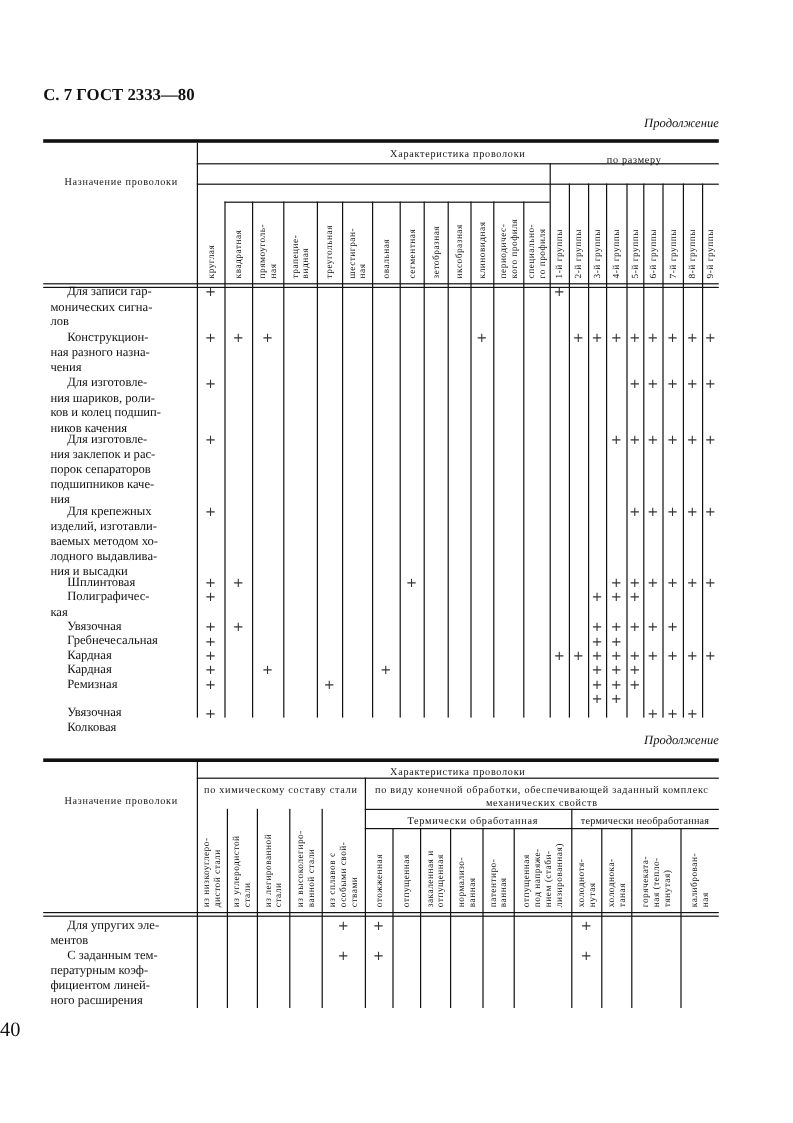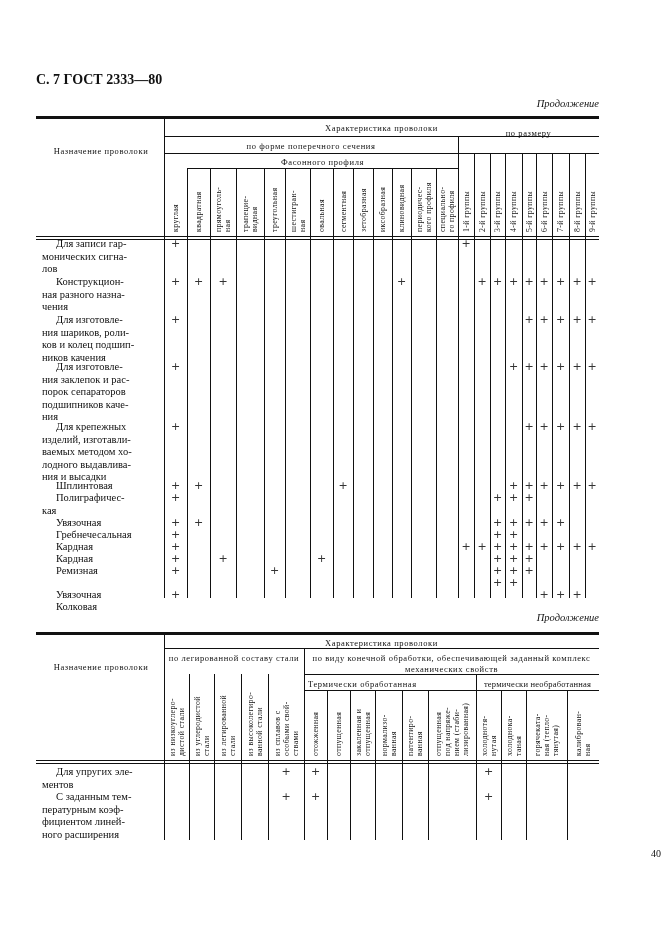--- a/index.html
+++ b/index.html
@@ -9,37 +9,35 @@
   .cont { position: absolute; right: 62px; font-style: italic; font-size: 10.5px; }
   .tbl { position: absolute; left: 36px; width: 563px; }
   .topline { position: absolute; left: 0; right: 0; height: 3px; background: #111; }
   .hl { position: absolute; height: 1px; background: #111; }
   .dbl { position: absolute; left: 0; right: 0; height: 4px; border-top: 1px solid #111; border-bottom: 1px solid #111; box-sizing: border-box; }
   .vl { position: absolute; width: 1.4px; background: #111; }
   .htext { position: absolute; font-size: 8.5px; text-align: center; letter-spacing: 0.6px; line-height: 11px; }
   .vtext { position: absolute; writing-mode: vertical-rl; transform: rotate(180deg); font-size: 7.8px; line-height: 9px; letter-spacing: 0.4px; text-align: left; white-space: pre-line; }
   .rowlabel { position: absolute; left: 6px; width: 118px; font-size: 10.5px; line-height: 12.5px; text-align: justify; hyphens: none; }
   .plus { position: absolute; font-size: 11px; line-height: 11px; width: 12px; text-align: center; font-family: "DejaVu Sans", sans-serif; color: #333; }
-  .pageno { position: absolute; left: 0; right: 0; top: 848px; text-align: right; font-size: 10px; }
+  .pageno { position: absolute; left: 0; right: 0; top: 848px; text-align: left; font-size: 17px; }
 </style>
 </head>
 <body>
 
 <div class="pagehead">С. 7 ГОСТ 2333—80</div>
 <div class="cont" style="top:98px;">Продолжение</div>
 
 <div id="t1" class="tbl" style="top:116px; height:482px;">
   <div class="topline" style="top:0;"></div>
   <div class="htext" style="left:10px; width:110px; top:30px;">
     <span>Назначение проволоки</span>
   </div>
   <div class="htext" style="left:128px; width:435px; top:7px;">Характеристика проволоки</div>
-  <div class="htext" style="left:128px; width:294px; top:25px;">по форме поперечного сечения</div>
   <div class="htext" style="left:422px; width:141px; top:12px;">по размеру</div>
-  <div class="htext" style="left:151px; width:271px; top:41px;">Фасонного профиля</div>
   <div id="t1-grid">
       <div class="hl" style="left: 128px; right: 0px; top: 20px;"></div>
       <div class="hl" style="left: 128px; right: 0px; top: 37px;"></div>
       <div class="hl" style="left: 151px; width: 271px; top: 52px;"></div>
       <div class="dbl" style="top: 120px;"></div>
       <div class="vl" style="left: 128px; top: 3px; height: 479px;"></div>
       <div class="vl" style="left: 422px; top: 20px; height: 462px;"></div>
       <div class="vl" style="left: 151px; top: 52px; height: 430px;"></div>
       <div class="vl" style="left: 174px; top: 52px; height: 430px;"></div>
       <div class="vl" style="left: 200px; top: 52px; height: 430px;"></div>
@@ -204,23 +202,23 @@
 </div>
 
 <div class="cont" style="top:612px;">Продолжение</div>
 
 <div id="t2" class="tbl" style="top:632px; height:208px;">
   <div class="topline" style="top:0;"></div>
   <div class="htext" style="left:10px; width:110px; top:30px;">
     <span>Назначение проволоки</span>
   </div>
   <div class="htext" style="left:128px; width:435px; top:6px;">Характеристика проволоки</div>
-  <div class="htext" style="left: 128px; width: 140px; top: 21px;">по легированной составу стали</div>
+  <div class="htext" style="left: 128px; width: 140px; top: 21px;">по химическому составу стали</div>
   <div class="htext" style="left:268px; width:295px; top:21px;">по виду конечной обработки, обеспечивающей заданный комплекс механических свойств</div>
-  <div class="htext" style="left: 268px; width: 172px; top: 47px; text-align: left; padding-left: 4px;">Термически обработанная</div>
+  <div class="htext" style="left: 268px; width: 172px; top: 47px; text-align: center; padding-left: 4px;">Термически обработанная</div>
   <div class="htext" style="left: 440px; width: 123px; top: 47px; letter-spacing: 0.2px;">термически необработанная</div>
   <div id="t2-grid">
       <div class="hl" style="left: 128px; right: 0px; top: 16px;"></div>
       <div class="hl" style="left: 268px; right: 0px; top: 42px;"></div>
       <div class="hl" style="left: 268px; right: 0px; top: 58px;"></div>
       <div class="dbl" style="top: 128px;"></div>
       <div class="vl" style="left: 128px; top: 3px; height: 205px;"></div>
       <div class="vl" style="left: 268px; top: 16px; height: 192px;"></div>
       <div class="vl" style="left: 440px; top: 42px; height: 166px;"></div>
       <div class="vl" style="left: 153px; top: 42px; height: 166px;"></div>

